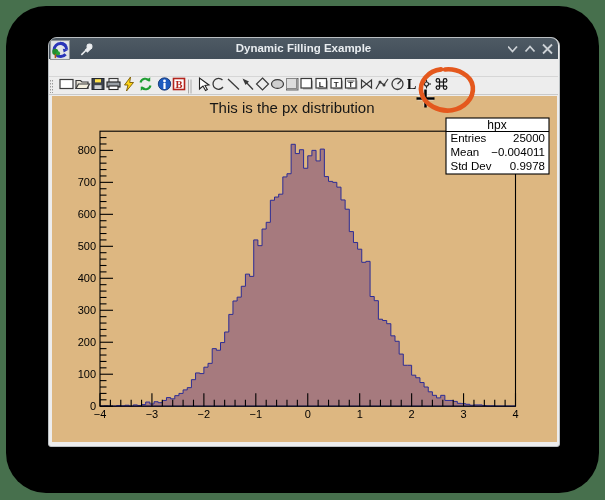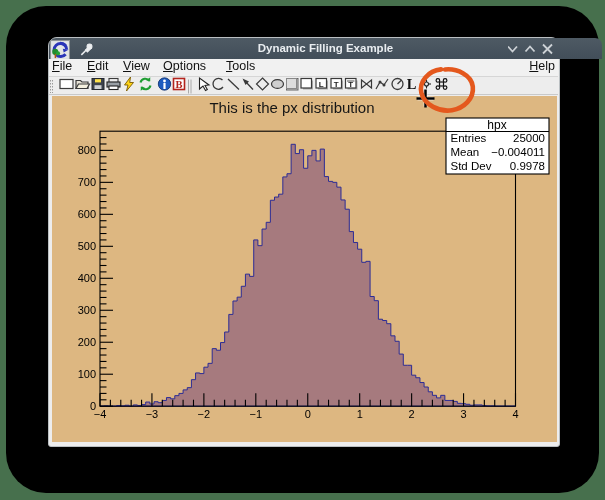--- a/index.html
+++ b/index.html
@@ -1,17 +1,17 @@
 <!DOCTYPE html>
 <html><head><meta charset="utf-8"><style>
 *{margin:0;padding:0;box-sizing:border-box}
 html,body{width:605px;height:500px;background:#47704d;font-family:'Liberation Sans',sans-serif;overflow:hidden}
 #blk{position:absolute;left:6px;top:6px;width:593px;height:487px;background:#000;border-radius:40px}
 #win{position:absolute;left:48px;top:36.8px;width:512px;height:410px;background:#ededed;border:1.5px solid #babfc2;border-radius:9px 9px 3px 3px}
-#tbar{position:absolute;left:0;top:0;width:553px;height:21px;background:linear-gradient(#4e5a64,#424e59);border-radius:7px 7px 0 0}
+#tbar{position:absolute;left:0;top:0;width:509px;height:21px;background:linear-gradient(#4e5a64,#424e59);border-radius:7px 7px 0 0}
 #title{position:absolute;left:0;top:0;width:100%;text-align:center;line-height:21px;font-size:11.5px;font-weight:bold;color:#e9edf0}
 #menu{position:absolute;left:0;top:21px;width:509px;height:17.5px;background:#f1f1f1;font-size:12.5px;color:#111}
 #menu span.it{position:absolute;top:0px}
 #tool{position:absolute;left:0;top:38.5px;width:509px;height:19px;background:#ededed;border-top:1px solid #d6d6d6;border-bottom:1px solid #c9c9c9}
 #cv{position:absolute;left:2.5px;top:58.2px;width:505px;height:346px;background:#ddb781}
 u{text-decoration:underline}
 </style></head>
 <body>
 <div id="blk"></div>
 <div id="win">
@@ -33,28 +33,20 @@
         </g>
   </svg>
   <span id="title">Dynamic Filling Example</span>
   <svg width="46" height="12" viewBox="0 0 46 12" style="position:absolute;left:459px;top:5.5px">
    <g fill="none" stroke="#ccd1d5" stroke-width="1.8">
     <path d="M0 3.5 L4.5 8.5 L9 3.5"></path>
     <path d="M17.5 8.5 L22 3.5 L26.5 8.5"></path>
     <path d="M35 1.5 L44 10.5 M44 1.5 L35 10.5"></path>
    </g>
   </svg>
- </div>
- <div id="menu">
-  <span class="it" style="left:3px"><u>F</u>ile</span>
-  <span class="it" style="left:38px"><u>E</u>dit</span>
-  <span class="it" style="left:74px"><u>V</u>iew</span>
-  <span class="it" style="left:114px"><u>O</u>ptions</span>
-  <span class="it" style="left:177px"><u>T</u>ools</span>
-  <span class="it" style="right:3px"><u>H</u>elp</span>
  </div>
  <div id="tool">
       <svg width="500" height="19" viewBox="0 0 500 19" style="position:absolute;left:8px;top:0;overflow:visible">
 <g stroke="#9a9a9a" stroke-width="1" stroke-dasharray="1.5 1.5">
           <line x1="-6.5" y1="3" x2="-6.5" y2="16"></line>
           <line x1="-4.5" y1="3" x2="-4.5" y2="16"></line>
         </g>
 <g stroke="#aaa" stroke-width="1">
           <line x1="131.5" y1="2.5" x2="131.5" y2="16.5"></line>
           <line x1="134" y1="2.5" x2="134" y2="16.5"></line>

